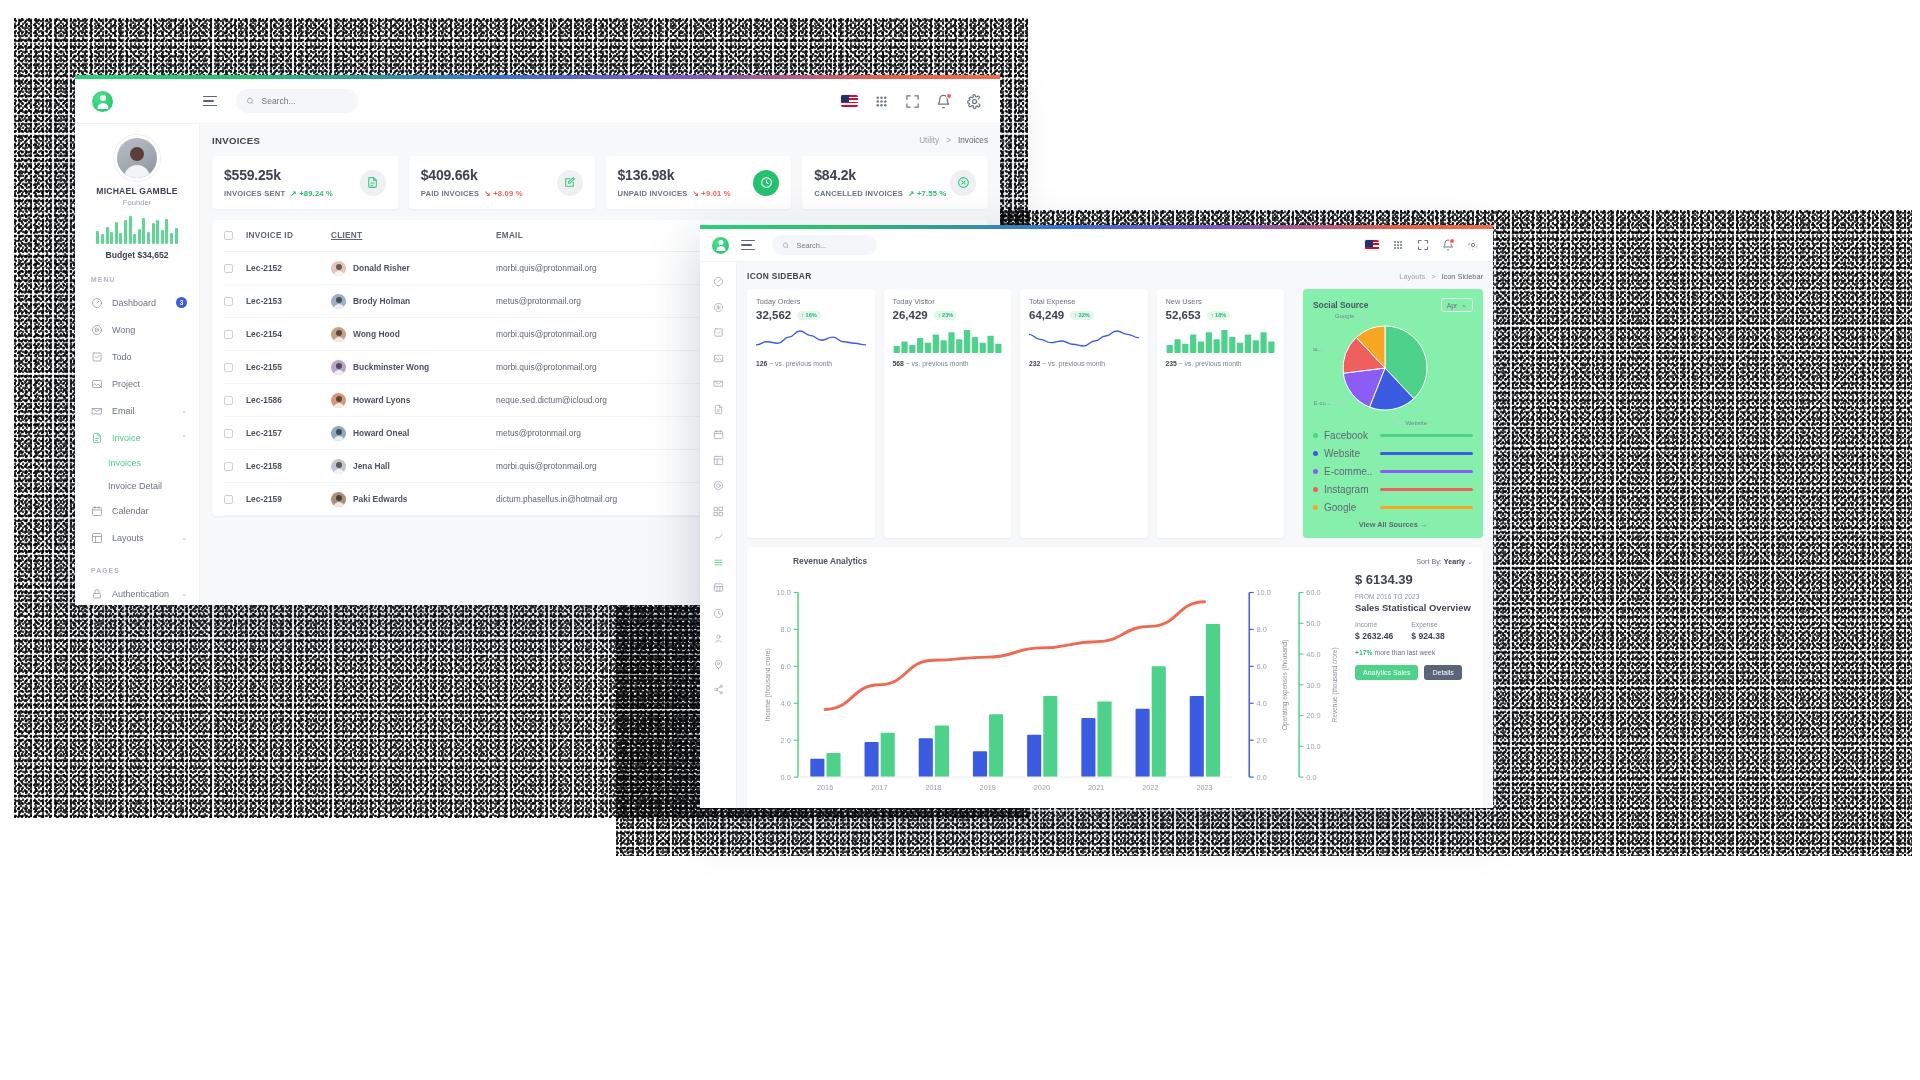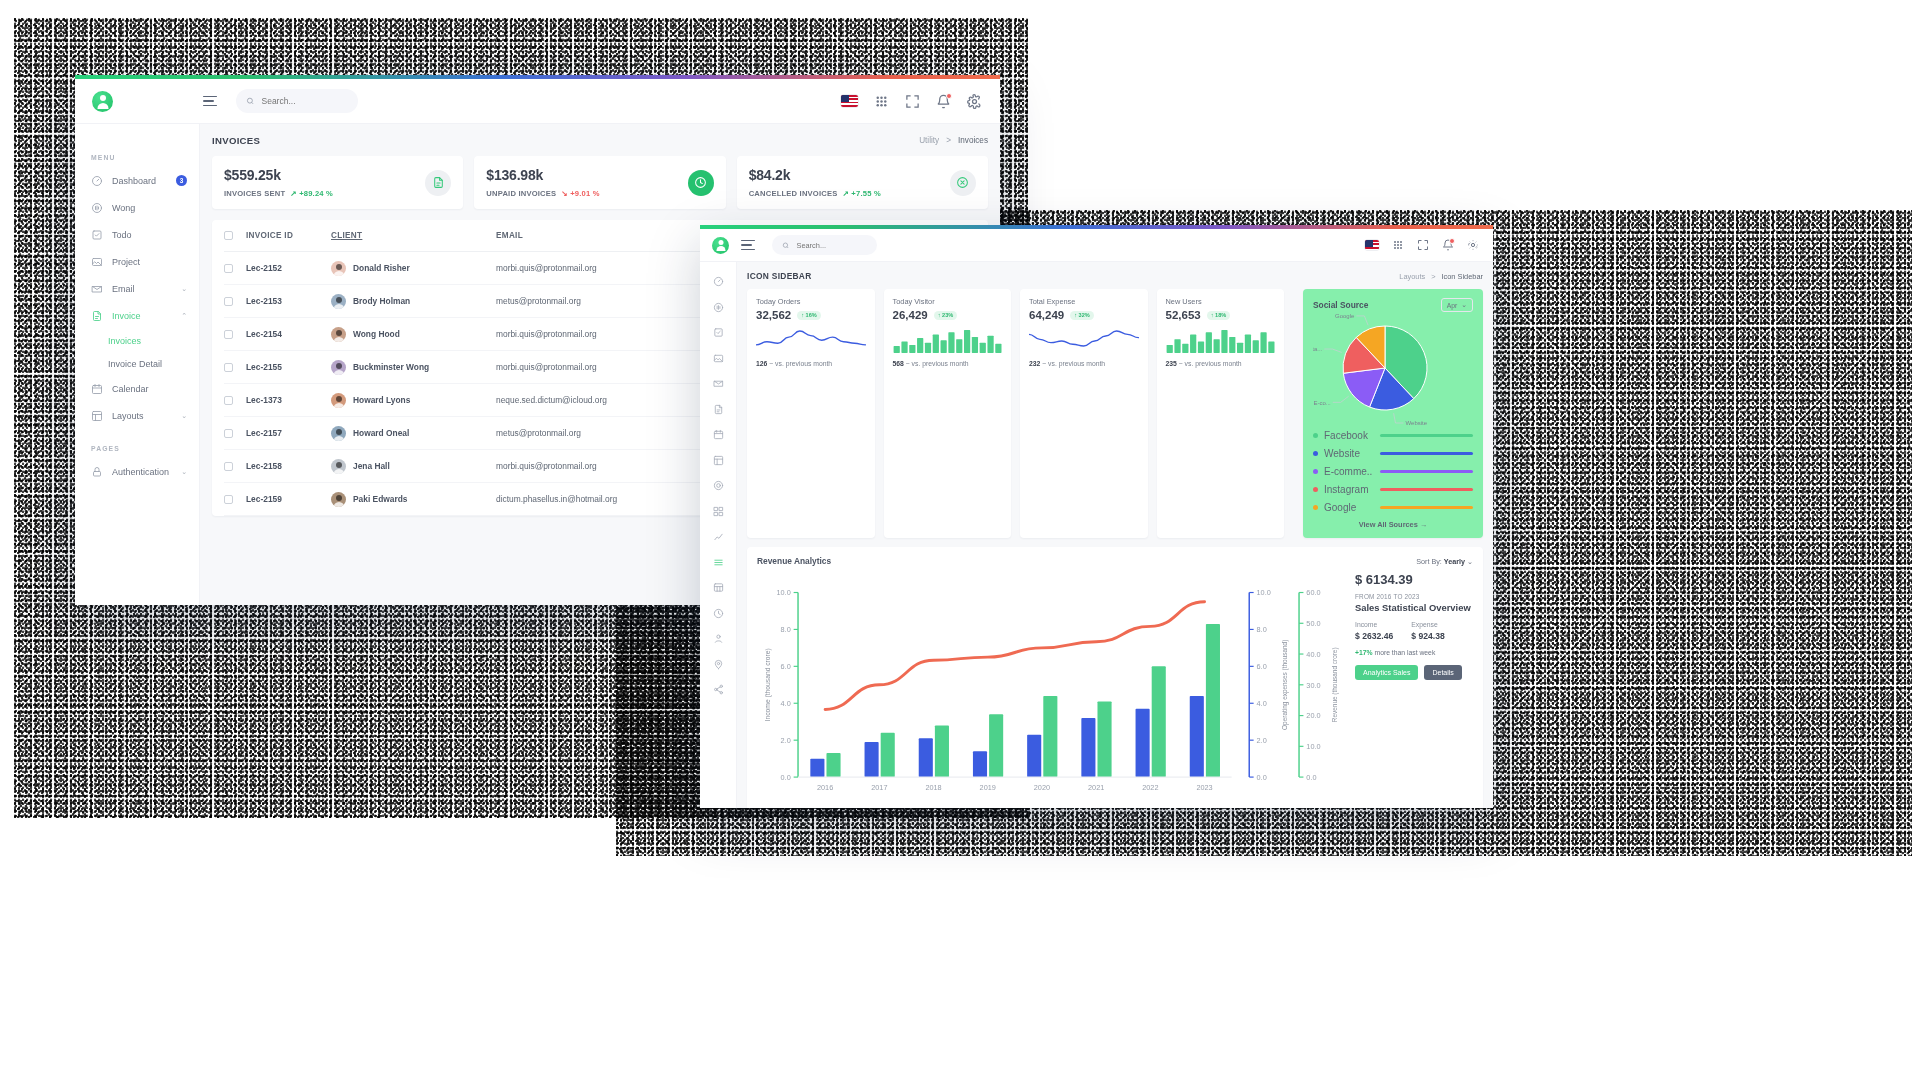--- a/index.html
+++ b/index.html
@@ -163,21 +163,21 @@
      padding:2px 5px; display:flex; gap:4px; align-items:center; cursor:pointer; }
   .legend2 { margin-top:4px; }
   .lg-row { display:flex; align-items:center; gap:6px; margin-bottom:7px; }
   .lg-row .dot { width:5px; height:5px; border-radius:50%; flex:none; }
   .lg-row .nm { font-size:10px; color:#5f6774; width:50px; flex:none; }
   .lg-row .bar { flex:1; height:2.5px; border-radius:2px; }
   .viewall { font-size:7.4px; color:#5f6774; text-align:center; margin-top:6px; font-weight:600; cursor:pointer; }
 
   .rev { flex:1; background:#fff; border-radius:4px; box-shadow:0 1px 2px rgba(20,40,80,.05);
      padding:9px 10px; margin-top:9px; display:flex; flex-direction:column; }
-  .revh { display:flex; align-items:center; }
+  .revh { display:flex; align-items:center;margin-left:36px; }
   .revh .t { font-size:8.4px; color:#4b5362; font-weight:600; }
   .revh .s { margin-left:auto; font-size:7.2px; color:#6b7280; }
   .revh .s b { color:#3d4350; }
   .revbody { display:flex; margin-top:6px; flex:1; }
   .revstats { width:130px; padding-left:12px; flex:none; }
   .revstats .big { font-size:13px; font-weight:700; color:#3d4350; }
   .revstats .rng { font-size:6.4px; color:#8a919d; margin-top:6px; letter-spacing:.2px; }
   .revstats .so { font-size:9.4px; font-weight:700; color:#3d4350; margin-top:2px; }
   .ie { display:flex; gap:18px; margin-top:8px; }
   .ie .k { font-size:6.8px; color:#8a919d; }
@@ -254,20 +254,46 @@
               <circle cx="12" cy="12" r="3.2"></circle>
               <path d="M19.4 15a1.6 1.6 0 00.3 1.8l.1.1a2 2 0 11-2.8 2.8l-.1-.1a1.6 1.6 0 00-2.7 1.1V21a2 2 0 11-4 0v-.1A1.6 1.6 0 006.6 19.5l-.1.1a2 2 0 11-2.8-2.8l.1-.1A1.6 1.6 0 003 14.6H3a2 2 0 110-4h.1A1.6 1.6 0 004.5 8.6l-.1-.1a2 2 0 112.8-2.8l.1.1A1.6 1.6 0 009.4 3V3a2 2 0 114 0v.1a1.6 1.6 0 002.7 1.1l.1-.1a2 2 0 112.8 2.8l-.1.1a1.6 1.6 0 00.3 1.8"></path>
             </svg>
         </div>
       </div>
     </div>
 
     <div class="body">
 
       <div class="side1">
+        <div class="prof">
+          <div class="avatar-lg"></div>
+          <div class="pname">MICHAEL GAMBLE</div>
+          <div class="prole">Founder</div>
+          <div class="minibars" id="budget-spark">
+              <i style="height: 13.2308px;"></i>
+              <i style="height: 9.53846px;"></i>
+              <i style="height: 16.9231px;"></i>
+              <i style="height: 12.3077px;"></i>
+              <i style="height: 22.4615px;"></i>
+              <i style="height: 11.3846px;"></i>
+              <i style="height: 24.3077px;"></i>
+              <i style="height: 28px;"></i>
+              <i style="height: 10.4615px;"></i>
+              <i style="height: 15.0769px;"></i>
+              <i style="height: 26.1538px;"></i>
+              <i style="height: 12.3077px;"></i>
+              <i style="height: 20.6154px;"></i>
+              <i style="height: 24.3077px;"></i>
+              <i style="height: 14.1538px;"></i>
+              <i style="height: 25.2308px;"></i>
+              <i style="height: 11.3846px;"></i>
+              <i style="height: 16px;"></i>
+            </div>
+          <div class="budget">Budget $34,652</div>
+        </div>
 
         <div class="mlabel">MENU</div>
         <div id="menu1">
             <div class="mi">
               <span class="mi-ic">
                 <svg viewBox="0 0 24 24" fill="none" stroke="currentColor" stroke-width="1.7" stroke-linecap="round" stroke-linejoin="round">
                   <circle cx="12" cy="12" r="9"></circle>
                   <path d="M12 12l3.5-3.5"></path>
                 </svg>
               </span>
@@ -375,20 +401,32 @@
         <div class="kpis" id="kpis1">
             <div class="kpi">
               <div class="kpi-l">
                 <div class="kpi-v">$559.25k</div>
                 <div class="kpi-s">INVOICES SENT<span class="pct" style="color:#2fb871">↗ +89.24 %</span></div>
               </div>
               <div class="kpi-ic">
                 <svg viewBox="0 0 24 24" fill="none" stroke="#34c97a" stroke-width="1.9" stroke-linecap="round" stroke-linejoin="round">
                   <path d="M14 3H7a2 2 0 00-2 2v14a2 2 0 002 2h10a2 2 0 002-2V8z"></path>
                   <path d="M14 3v5h5M9 13h6M9 17h4"></path>
+                </svg>
+              </div>
+            </div>
+            <div class="kpi">
+              <div class="kpi-l">
+                <div class="kpi-v">$409.66k</div>
+                <div class="kpi-s">PAID INVOICES<span class="pct" style="color:#ef5f5f">↘ +8.09 %</span></div>
+              </div>
+              <div class="kpi-ic">
+                <svg viewBox="0 0 24 24" fill="none" stroke="#34c97a" stroke-width="1.9" stroke-linecap="round" stroke-linejoin="round">
+                  <path d="M5 5h8M5 5v14h14v-8"></path>
+                  <path d="M19 3l2 2-8.5 8.5H10v-2.5z"></path>
                 </svg>
               </div>
             </div>
             <div class="kpi">
               <div class="kpi-l">
                 <div class="kpi-v">$136.98k</div>
                 <div class="kpi-s">UNPAID INVOICES<span class="pct" style="color:#ef5f5f">↘ +9.01 %</span></div>
               </div>
               <div class="kpi-ic solid">
                 <svg viewBox="0 0 24 24" fill="none" stroke="#fff" stroke-width="1.9" stroke-linecap="round" stroke-linejoin="round">
@@ -478,21 +516,21 @@
                       <span class="cname">Buckminster Wong</span>
                     </div>
                   </td>
                   <td>morbi.quis@protonmail.org</td>
                   <td>23 Aug, 2022</td>
                 </tr>
                 <tr>
                   <td>
                     <span class="cbx"></span>
                   </td>
-                  <td><b style="color:#4b5362">Lec-1373</b></td>
+                  <td><b style="color:#4b5362">Lec-1586</b></td>
                   <td>
                     <div class="client-c">
                       <span class="av-sm" style="background:#d39a7c"></span>
                       <span class="cname">Howard Lyons</span>
                     </div>
                   </td>
                   <td>neque.sed.dictum@icloud.org</td>
                   <td>18 Sep, 2022</td>
                 </tr>
                 <tr>

